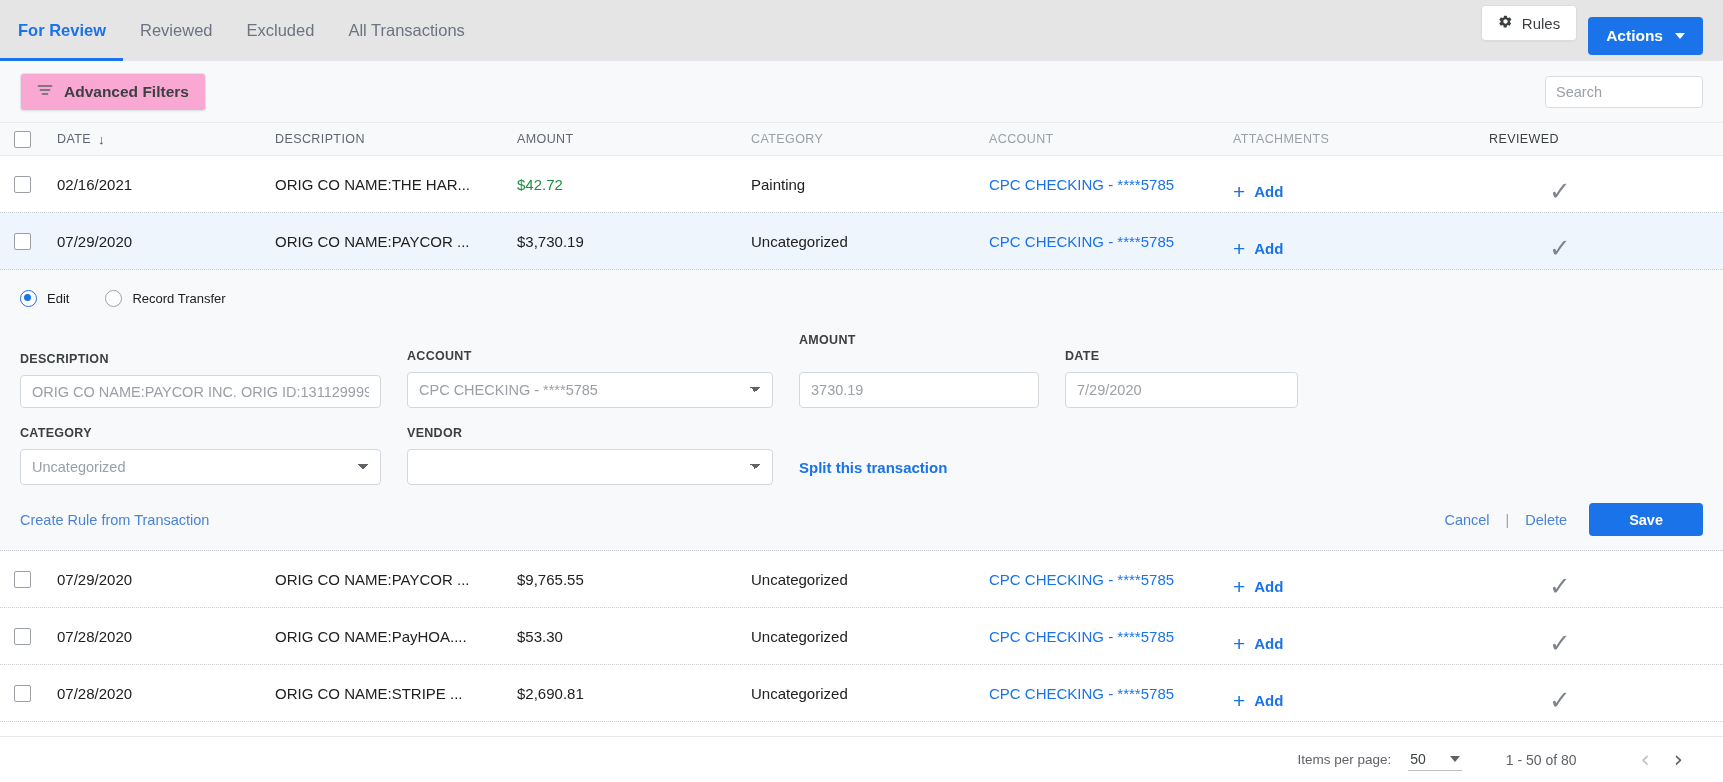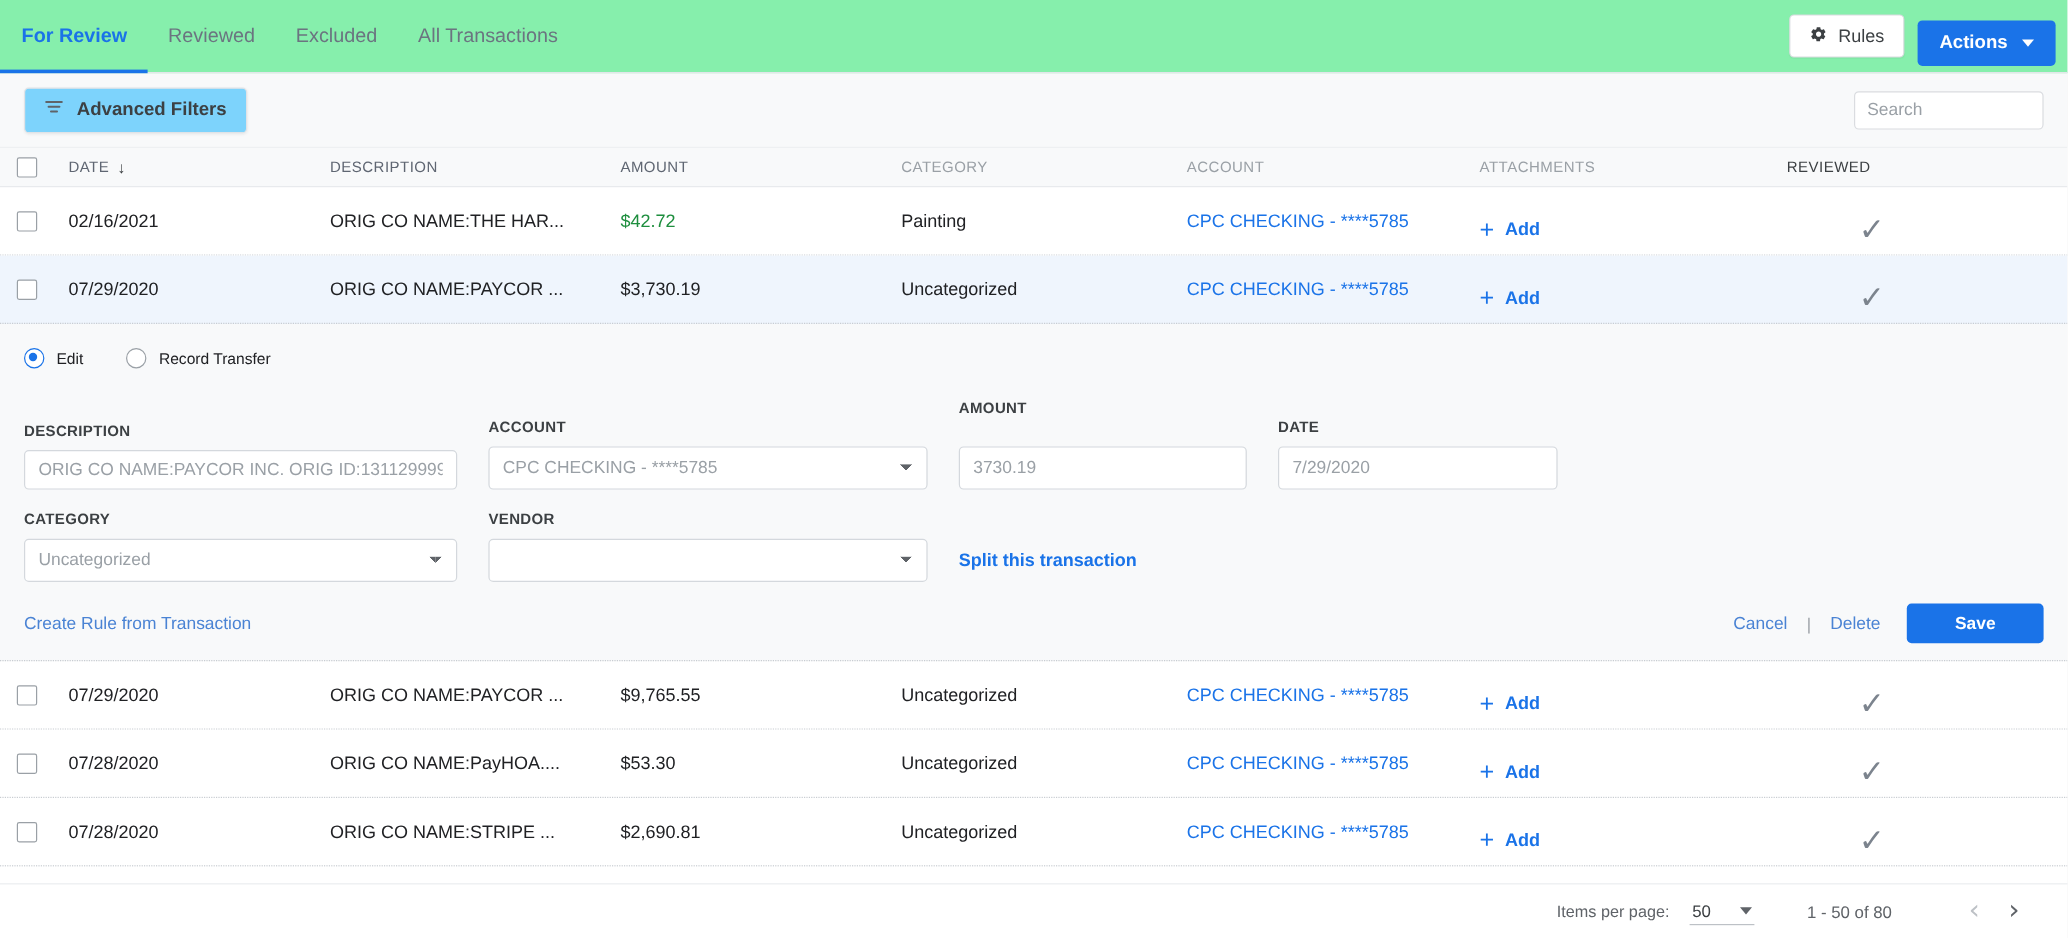--- a/index.html
+++ b/index.html
@@ -19,22 +19,22 @@
     flex-direction: column;
   }
 
   
   .tabbar {
     height: 61px;
     min-height: 61px;
     border-bottom: 1px solid #e3e6ea;
     display: flex;
     align-items: center;
-    padding: 0 10px 0 0;
-    background: #86efac;
+    padding: 0 20px 0 0;
+    background: #e5e5e5;
     position: relative;
   }
   .tabs { display: flex; align-items: flex-end; height: 61px; }
   .tab {
     font-size: 16.5px;
     color: #6b7480;
     padding: 0 17px;
     height: 61px;
     line-height: 61px;
     cursor: pointer;
@@ -46,21 +46,20 @@
   .tab.active::after {
     content: "";
     position: absolute;
     left: 0; right: 0; bottom: 0;
     height: 3px;
     background: #1a73e8;
   }
   .tabbar-right {
     margin-left: auto;
     display: flex;
-    align-items: center;
     gap: 11px;
   }
   .btn-rules {
     display: flex;
     align-items: center;
     gap: 9px;
     height: 36px;
     padding: 0 16px;
     border: 1px solid #dadce0;
     border-radius: 4px;
@@ -102,21 +101,21 @@
     padding: 0 20px;
   }
   .btn-adv-filters {
     display: flex;
     align-items: center;
     gap: 11px;
     height: 38px;
     padding: 0 16px;
     border: 1px solid #e0e3e7;
     border-radius: 4px;
-    background: #7dd3fc;
+    background: #f9a8d4;
     color: #3c4043;
     font-size: 15.5px;
     font-weight: bold;
     cursor: pointer;
     box-shadow: 0 1px 2px rgba(0,0,0,.05);
   }
   .search-wrap { margin-left: auto; }
   .search-input {
     width: 158px;
     height: 32px;

